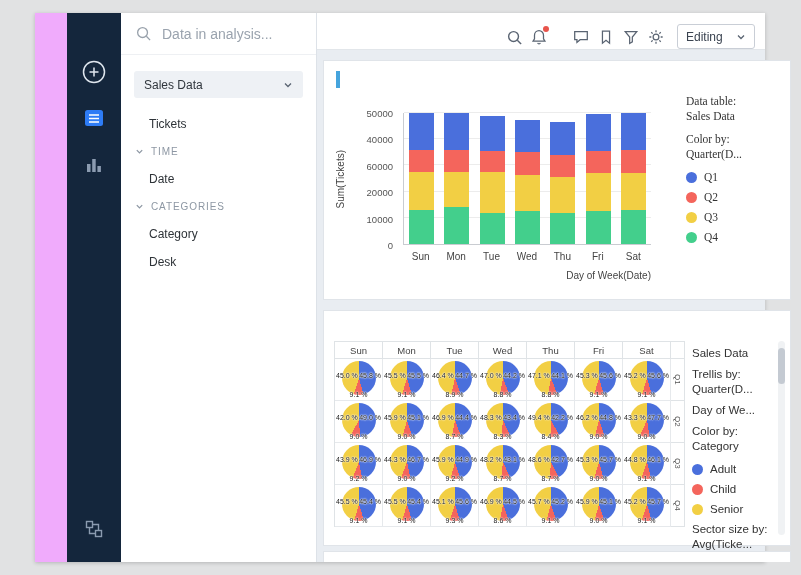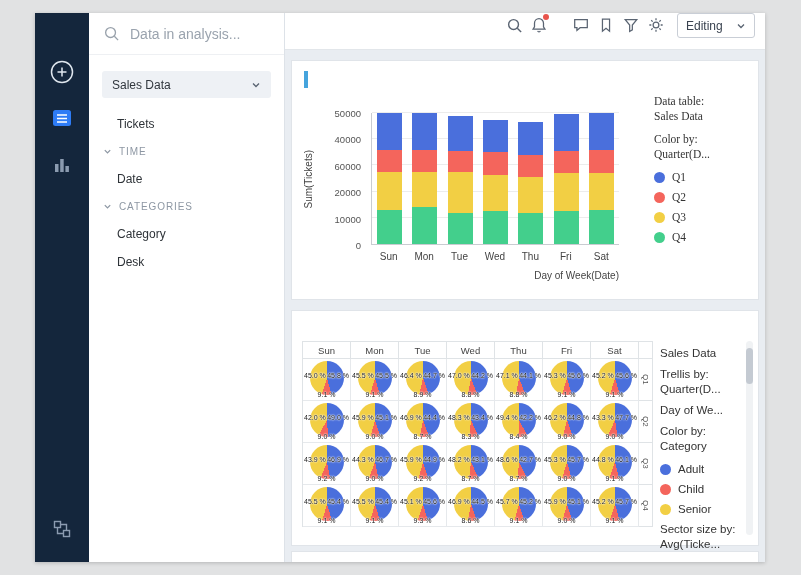--- a/index.html
+++ b/index.html
@@ -1,38 +1,38 @@
 <!DOCTYPE html>
 <html><head>
 <meta charset="utf-8">
 <style>
   *{box-sizing:border-box;margin:0;padding:0;}
   html,body{width:801px;height:575px;}
   body{background:#e1e2e3;font-family:"Liberation Sans","DejaVu Sans",sans-serif;position:relative;overflow:hidden;}
 
-  .window{position:absolute;left:35px;top:13px;width:730px;height:549px;background:#f0abfc;display:flex;box-shadow:0 1px 4px rgba(0,0,0,.2);}
+  .window{position:absolute;left:35px;top:13px;width:730px;height:549px;background:#f0abfc;display:flex;box-shadow:0 1px 4px rgba(0,0,0,.2);padding-left:32px;}
 
   
   .activity-bar{width:54px;background:#14263c;display:flex;flex-direction:column;align-items:center;padding:44px 0 18px;gap:16px;flex:none;}
   .ab-btn{width:30px;height:30px;display:flex;align-items:center;justify-content:center;background:none;border:none;cursor:pointer;}
   .ab-btn.bottom{margin-top:auto;}
 
   
   .data-panel{width:196px;background:#fff;border-right:1px solid #dde2e8;flex:none;display:flex;flex-direction:column;}
   .search-row{display:flex;align-items:center;gap:10px;height:42px;padding:0 14px;border-bottom:1px solid #eef0f3;flex:none;}
   .search-row input{border:none;outline:none;flex:1;min-width:0;font-size:14px;color:#333;font-family:inherit;background:transparent;}
   .search-row input::placeholder{color:#9aa3ae;}
   .table-select{margin:16px 13px 0;background:#eef1f5;border-radius:3px;height:27px;display:flex;align-items:center;justify-content:space-between;padding:0 10px;font-size:12px;color:#30363d;cursor:pointer;flex:none;}
   .sections{margin-top:12px;}
   .section-header{display:flex;align-items:center;gap:7px;padding:8px 14px;font-size:10px;letter-spacing:.9px;color:#8d97a3;cursor:pointer;}
   .field-item{padding:7px 14px 7px 28px;font-size:12px;color:#2e3338;cursor:pointer;}
 
   
   .main{flex:1;display:flex;flex-direction:column;min-width:0;background:#e9edf2;}
-  .toolbar{height:37px;background:#fff;border-bottom:1px solid #e2e6ea;display:flex;align-items:flex-start;justify-content:flex-end;gap:1px;padding:0 10px;flex:none;}
+  .toolbar{height:37px;background:#fff;border-bottom:1px solid #e2e6ea;display:flex;align-items:flex-end;justify-content:flex-end;gap:1px;padding:0 10px;flex:none;}
   .tb-btn{width:24px;height:24px;display:flex;align-items:center;justify-content:center;background:none;border:none;cursor:pointer;position:relative;}
   .tb-spacer{width:16px;}
   .notif-dot{position:absolute;top:1px;right:2px;width:6px;height:6px;border-radius:50%;}
   .mode-select{margin-left:8px;width:78px;height:25px;border:1px solid #c9ced6;border-radius:3px;background:#fff;display:flex;align-items:center;justify-content:space-between;padding:0 8px;font-size:12px;color:#3a4350;cursor:pointer;flex:none;}
 
   .canvas{position:relative;flex:1;}
   .card{position:absolute;left:6px;width:468px;background:#fff;border:1px solid #e0e4e9;}
   .card1{top:10px;height:240px;}
   .card2{top:260px;height:236px;}
   .card-title{display:flex;align-items:center;gap:8px;padding:10px 12px 0;}

